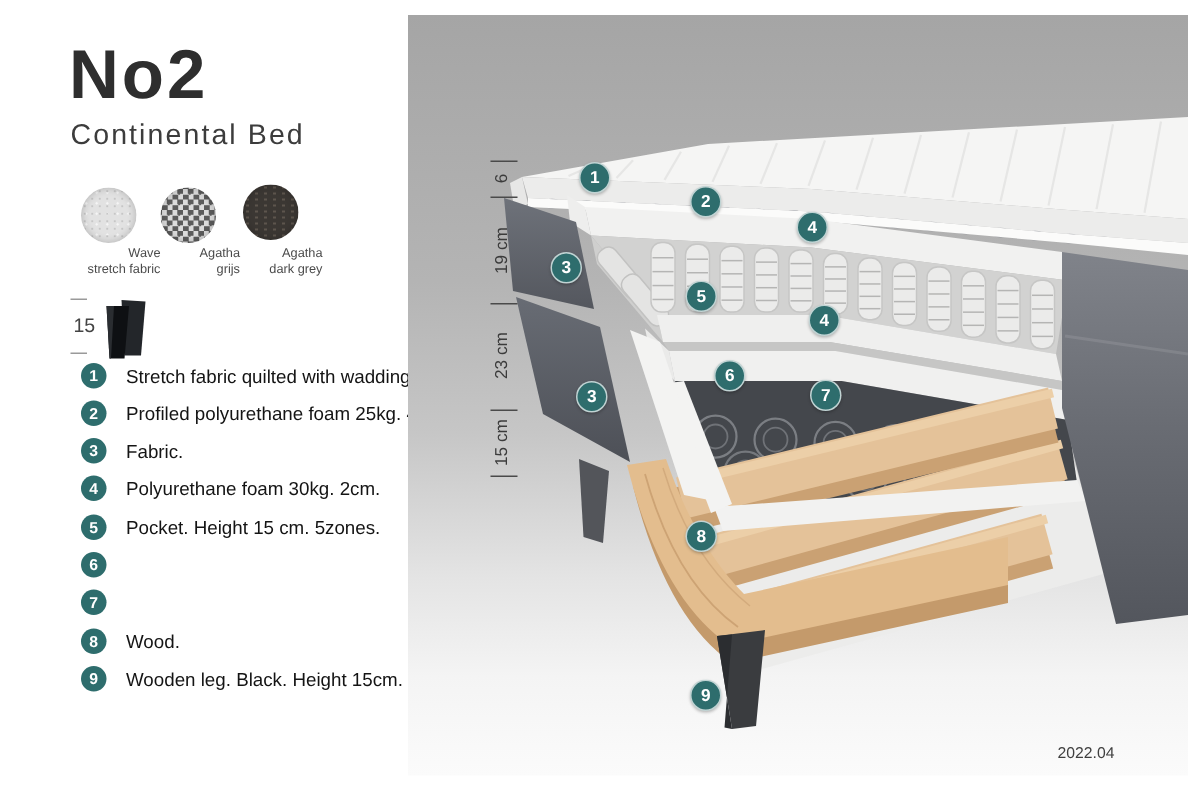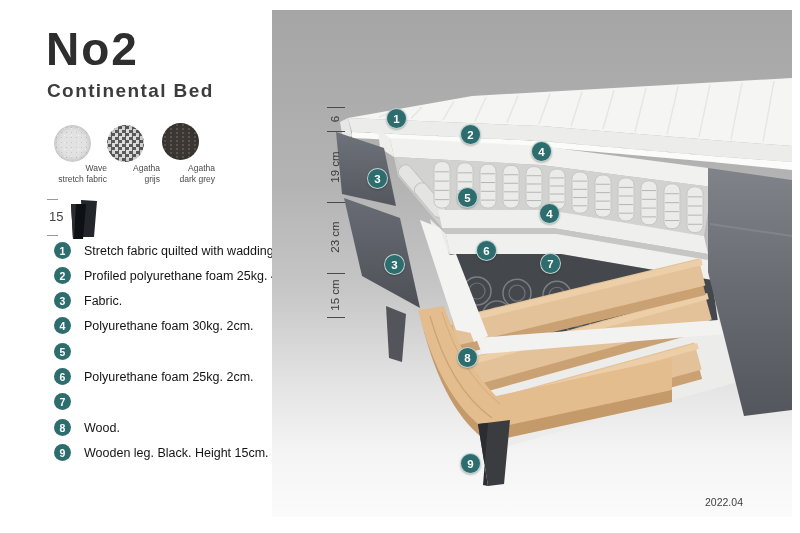--- a/index.html
+++ b/index.html
@@ -1,21 +1,21 @@
 <!DOCTYPE html>
 <html><head>
 <meta charset="utf-8">
 <style>
   html,body{margin:0;padding:0;}
   body{width:800px;height:533px;background:#ffffff;position:relative;overflow:hidden;
        font-family:"Liberation Sans",sans-serif;}
   
   .title{position:absolute;left:46px;top:22px;font-size:46px;font-weight:700;
          letter-spacing:2px;color:#2e2e2e;}
-  .subtitle{position:absolute;left:47px;top:80px;font-size:19px;font-weight:700;
+  .subtitle{position:absolute;left:47px;top:80px;font-size:19px;font-weight:400;
             letter-spacing:1.4px;color:#3c3c3c;}
   .swatch{position:absolute;width:37px;height:37px;border-radius:50%;
           box-shadow:inset 0 0 6px rgba(0,0,0,.22);}
   .sw1{left:54px;top:125px;background-color:#e2e2e2;
        background-image:radial-gradient(#c6c6c6 14%,transparent 15%),
                         radial-gradient(#f6f6f6 16%,transparent 17%);
        background-size:5px 5px,7px 7px;}
   .sw2{left:107px;top:125px;
        background:repeating-conic-gradient(#5c5c5c 0% 25%,#dcdcdc 0% 50%) 50%/7px 7px;}
   .sw3{left:162px;top:123px;background-color:#3b3733;
@@ -95,24 +95,24 @@
 <div class="lrow" style="top:292px">
   <span class="lnum">3</span>
   <span class="ltext">Fabric.</span>
 </div>
 <div class="lrow" style="top:317px">
   <span class="lnum">4</span>
   <span class="ltext">Polyurethane foam 30kg. 2cm.</span>
 </div>
 <div class="lrow" style="top:343px">
   <span class="lnum">5</span>
+  <span class="ltext">Pocket. Height 15 cm. 5zones.</span>
 </div>
 <div class="lrow" style="top:368px">
   <span class="lnum">6</span>
-  <span class="ltext">Polyurethane foam 25kg. 2cm.</span>
 </div>
 <div class="lrow" style="top:393px">
   <span class="lnum">7</span>
 </div>
 <div class="lrow" style="top:419px">
   <span class="lnum">8</span>
   <span class="ltext">Wood.</span>
 </div>
 <div class="lrow" style="top:444px">
   <span class="lnum">9</span>

